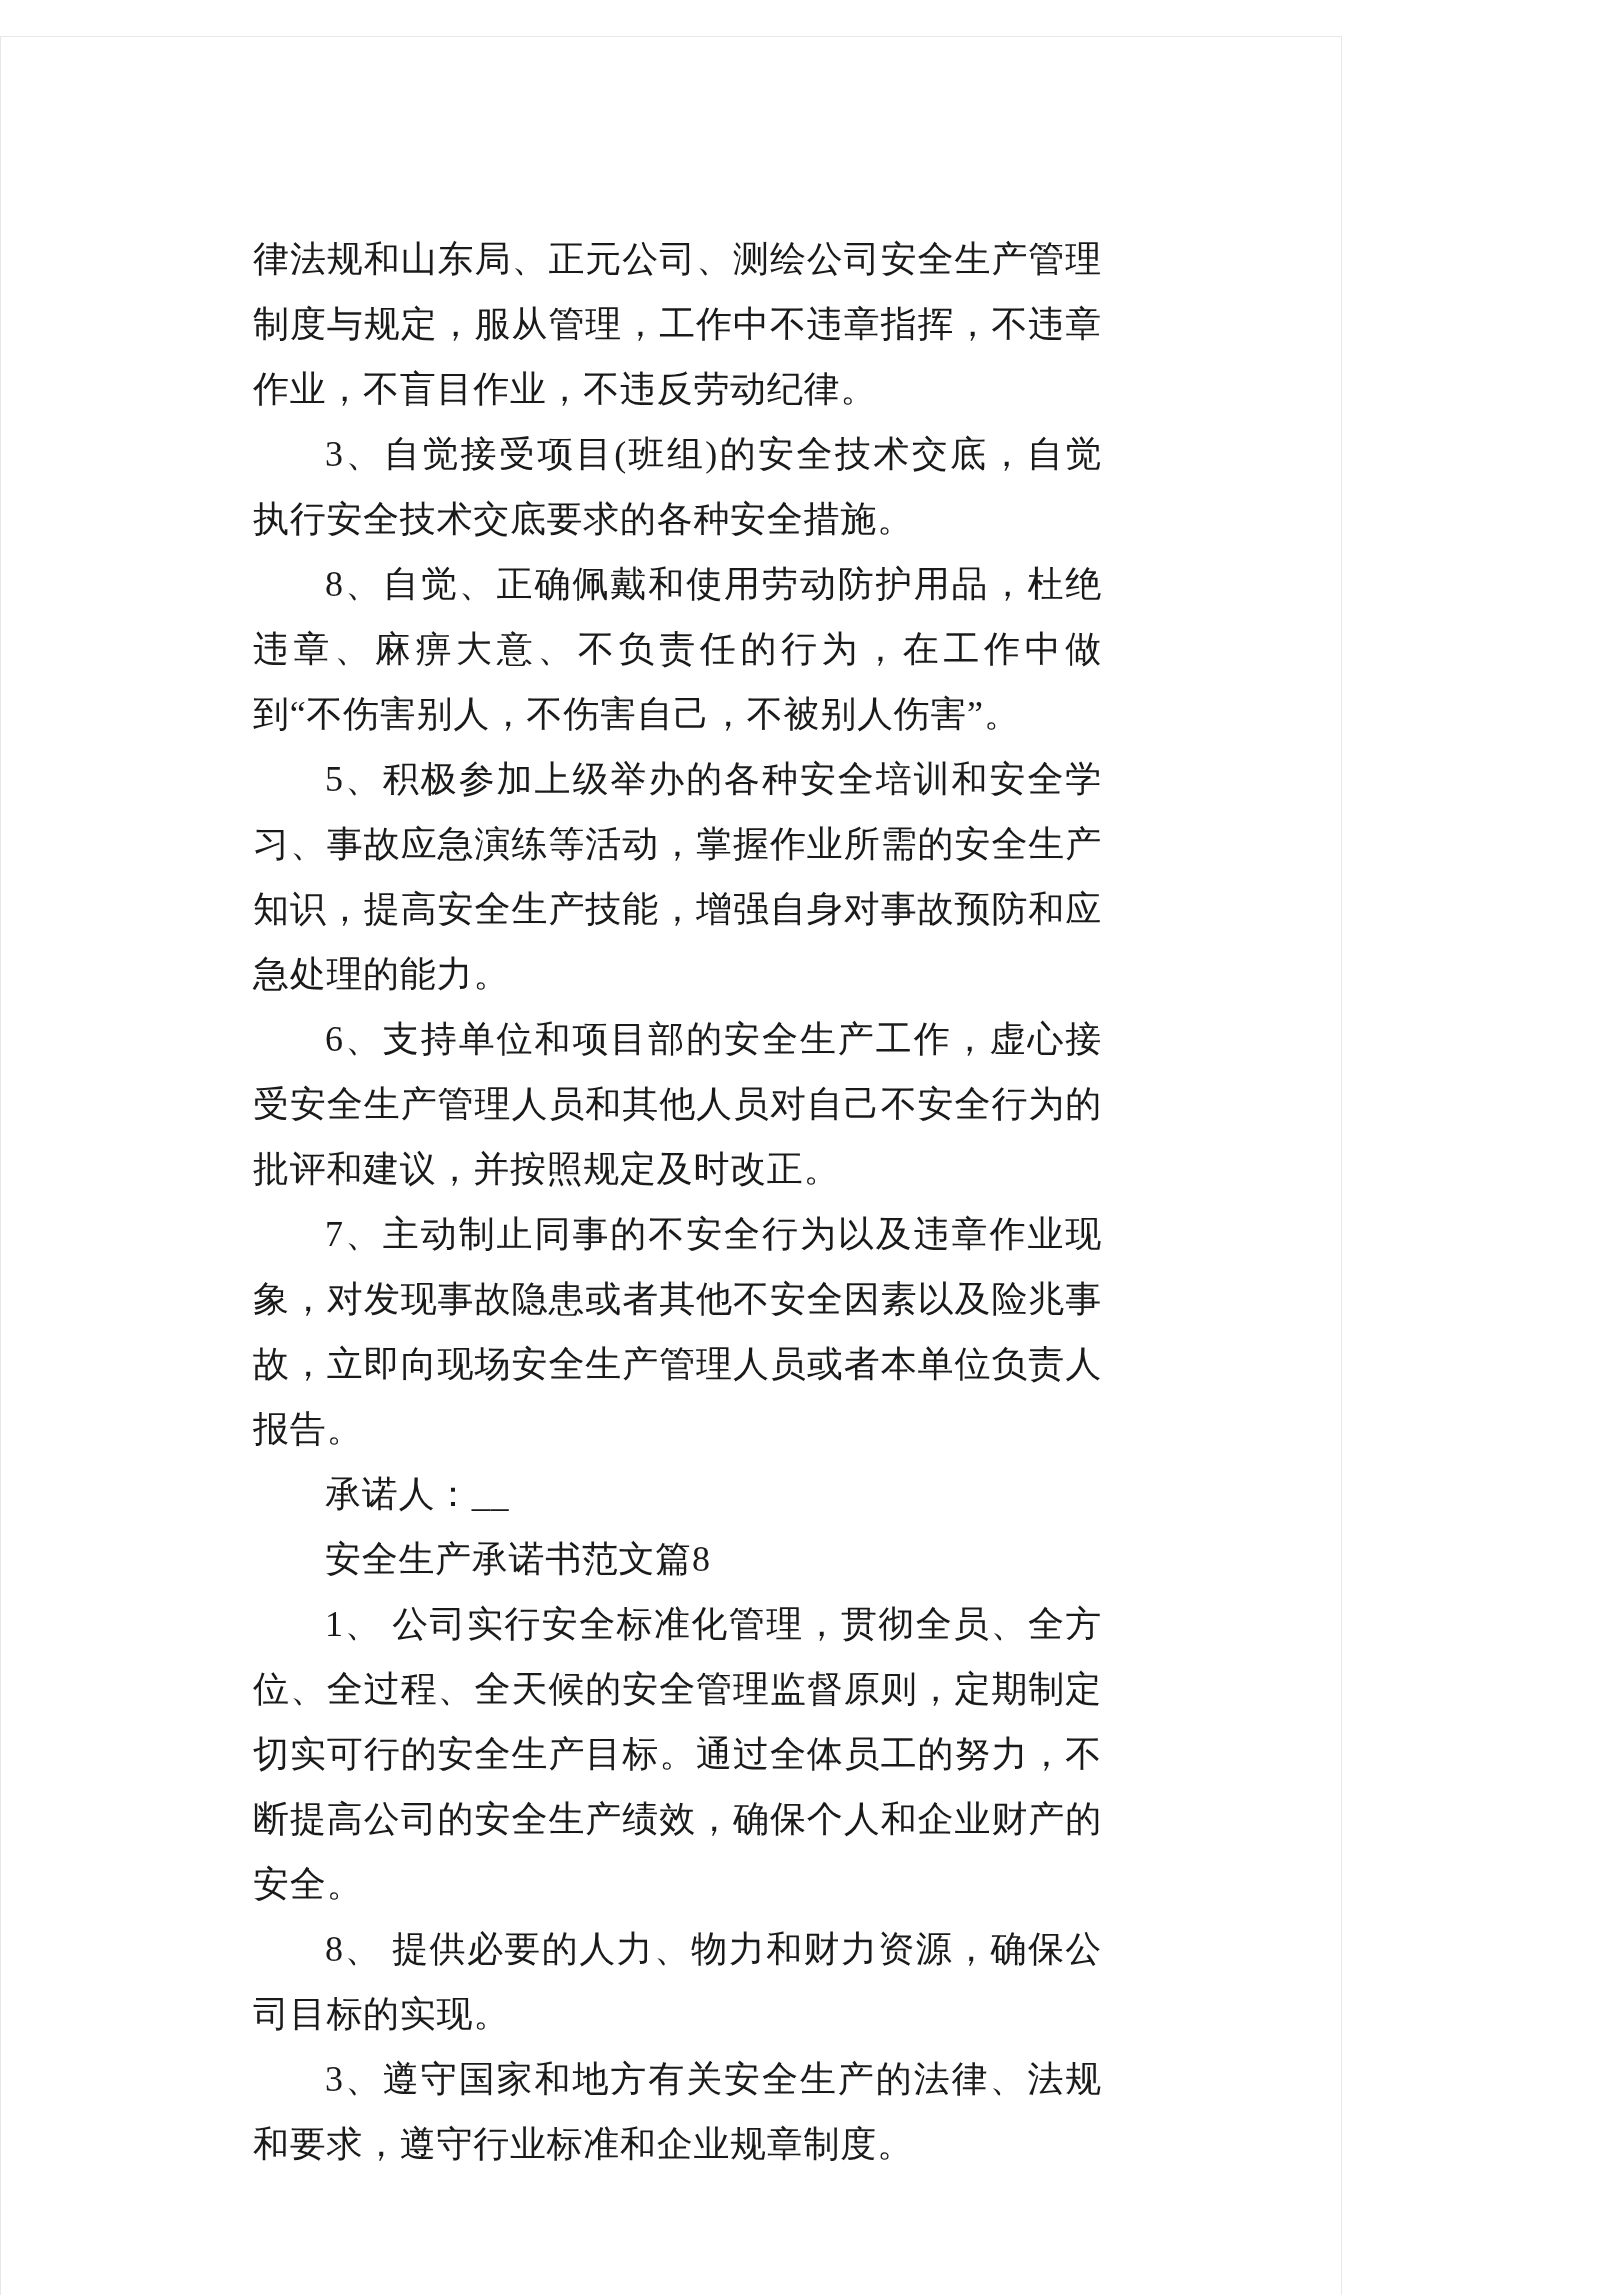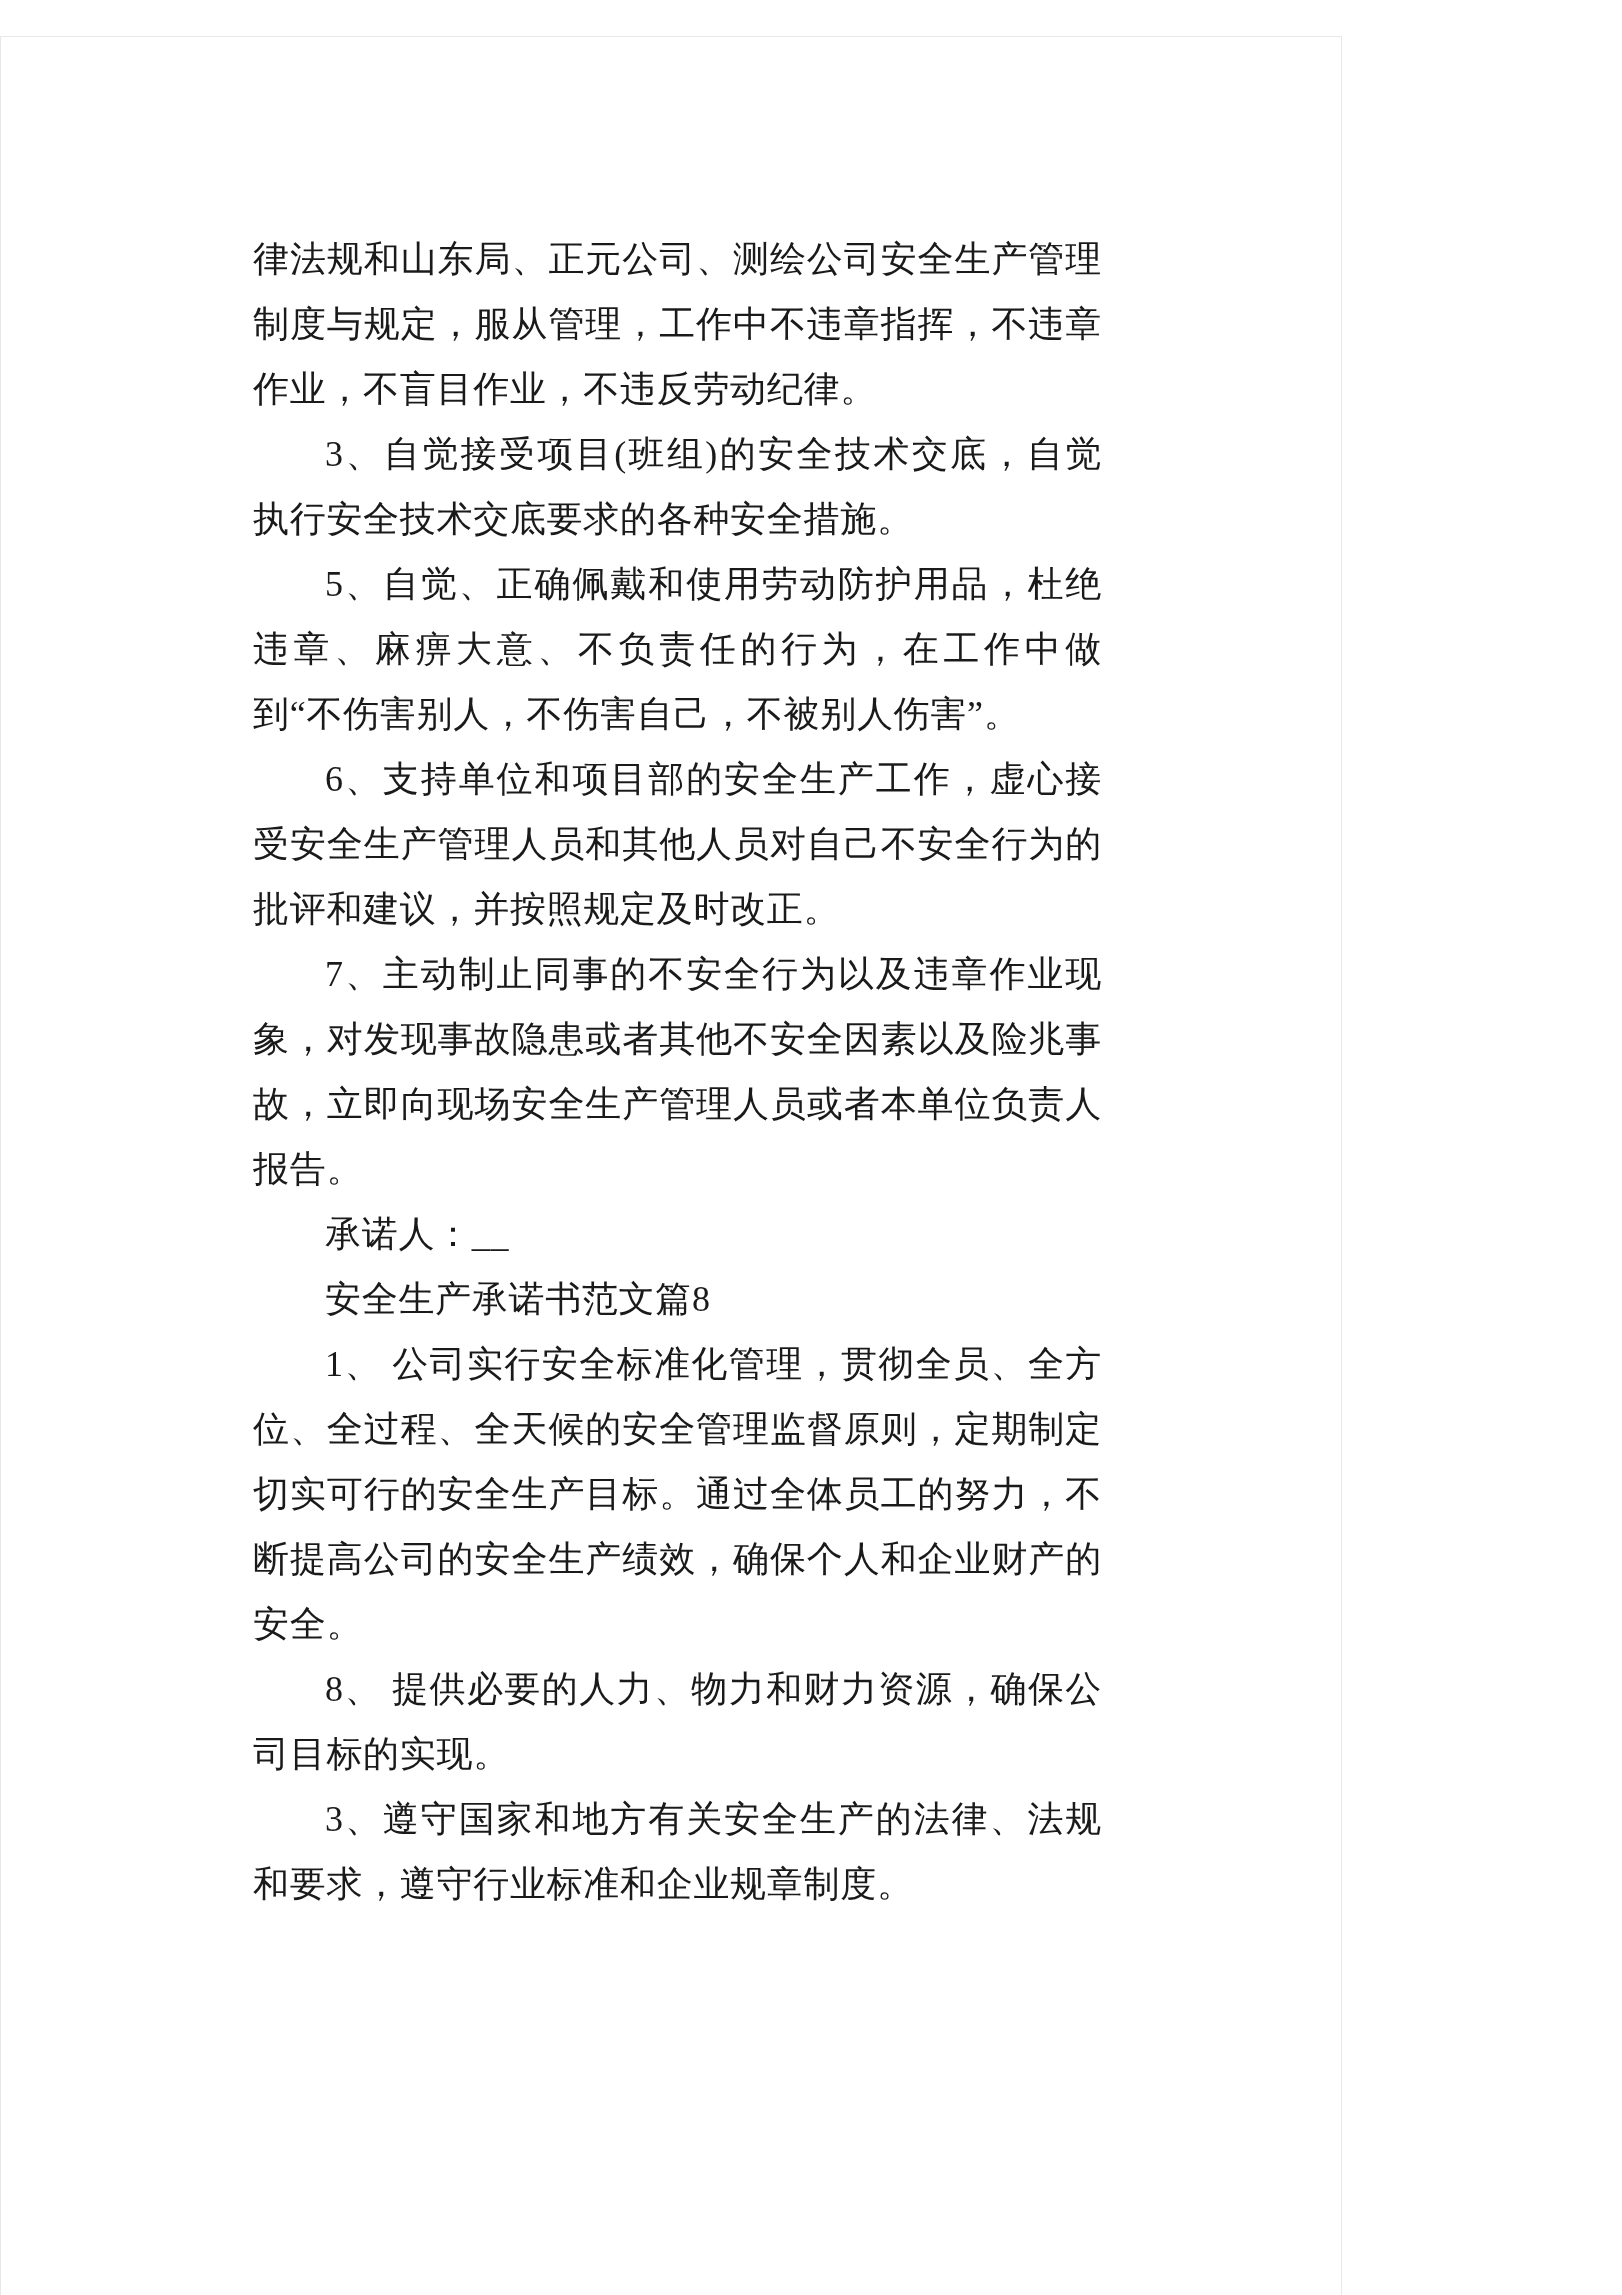--- a/index.html
+++ b/index.html
@@ -42,21 +42,22 @@
     text-indent: 0;
   }
 </style>
 </head>
 <body>
 
 <div class="page">
   <div class="text-body">
     <p class="no-indent">律法规和山东局、正元公司、测绘公司安全生产管理制度与规定，服从管理，工作中不违章指挥，不违章作业，不盲目作业，不违反劳动纪律。</p>
     <p class="indent">3、自觉接受项目(班组)的安全技术交底，自觉执行安全技术交底要求的各种安全措施。</p>
-    <p class="indent">5、自觉、正确佩戴和使用劳动防护用品，杜绝违章、麻痹大意、不负责任的行为，在工作中做到“不伤害别人，不伤害自己，不被别人伤害”。</p>
+    <p class="indent">8、自觉、正确佩戴和使用劳动防护用品，杜绝违章、麻痹大意、不负责任的行为，在工作中做到“不伤害别人，不伤害自己，不被别人伤害”。</p>
+    <p class="indent">5、积极参加上级举办的各种安全培训和安全学习、事故应急演练等活动，掌握作业所需的安全生产知识，提高安全生产技能，增强自身对事故预防和应急处理的能力。</p>
     <p class="indent">6、支持单位和项目部的安全生产工作，虚心接受安全生产管理人员和其他人员对自己不安全行为的批评和建议，并按照规定及时改正。</p>
     <p class="indent">7、主动制止同事的不安全行为以及违章作业现象，对发现事故隐患或者其他不安全因素以及险兆事故，立即向现场安全生产管理人员或者本单位负责人报告。</p>
     <p class="indent">承诺人：__</p>
     <p class="indent">安全生产承诺书范文篇8</p>
     <p class="indent">1、 公司实行安全标准化管理，贯彻全员、全方位、全过程、全天候的安全管理监督原则，定期制定切实可行的安全生产目标。通过全体员工的努力，不断提高公司的安全生产绩效，确保个人和企业财产的安全。</p>
     <p class="indent">8、 提供必要的人力、物力和财力资源，确保公司目标的实现。</p>
     <p class="indent">3、遵守国家和地方有关安全生产的法律、法规和要求，遵守行业标准和企业规章制度。</p>
 
   </div>
 </div>

